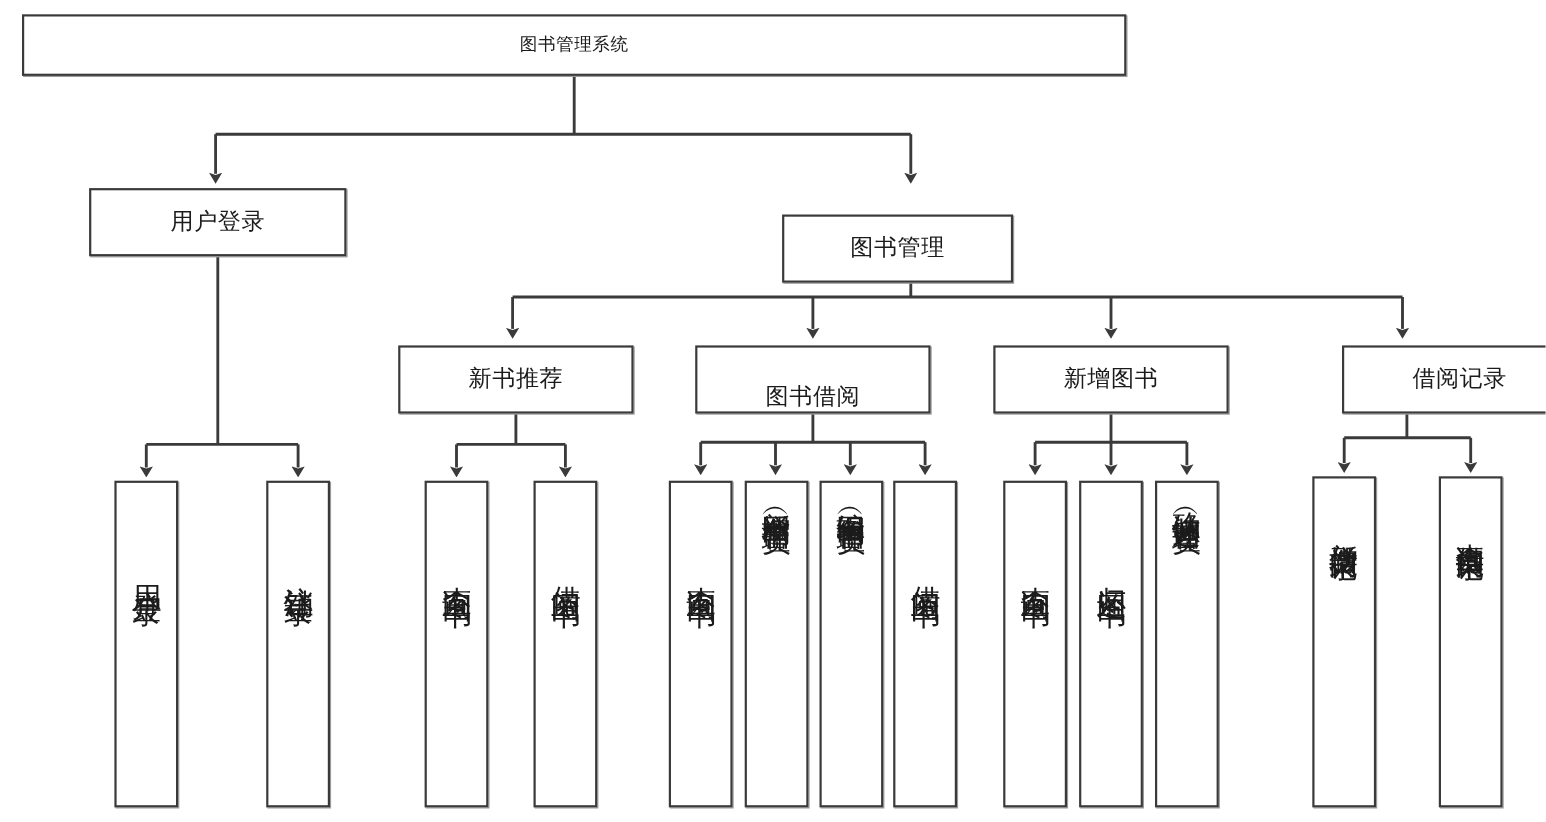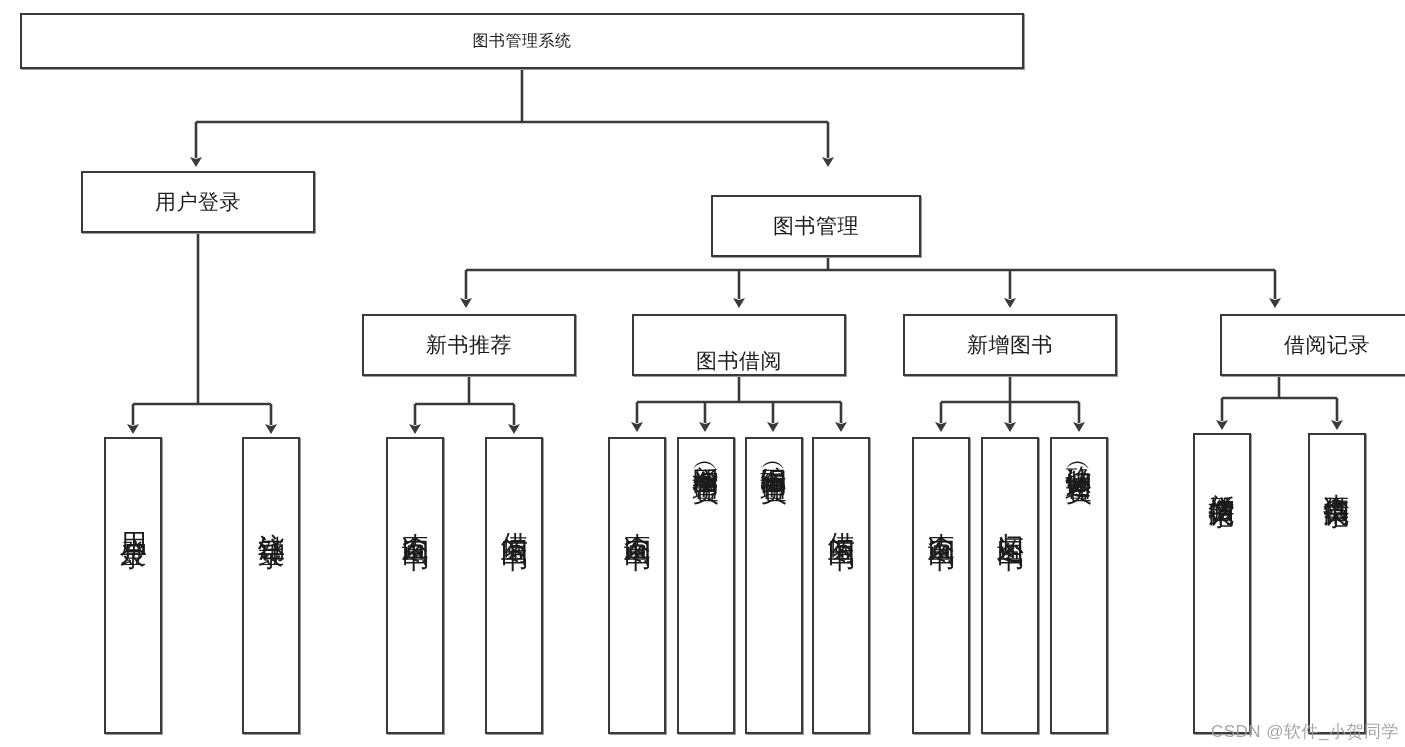--- a/index.html
+++ b/index.html
@@ -174,14 +174,13 @@
     <span class="lbl">确认归还（管理员）</span>
   </div>
 
   <div class="node vert tall" style="left:1193px;top:433px;width:58px;height:301px;padding-top:38px;">
     <span class="lbl">新增借阅记录</span>
   </div>
   <div class="node vert tall" style="left:1308px;top:433px;width:58px;height:301px;padding-top:38px;">
     <span class="lbl">查询借阅记录</span>
   </div>
 
-  <div id="watermark">CSDN @软件_小贺同学</div>
 </div>
 
 </body></html>

